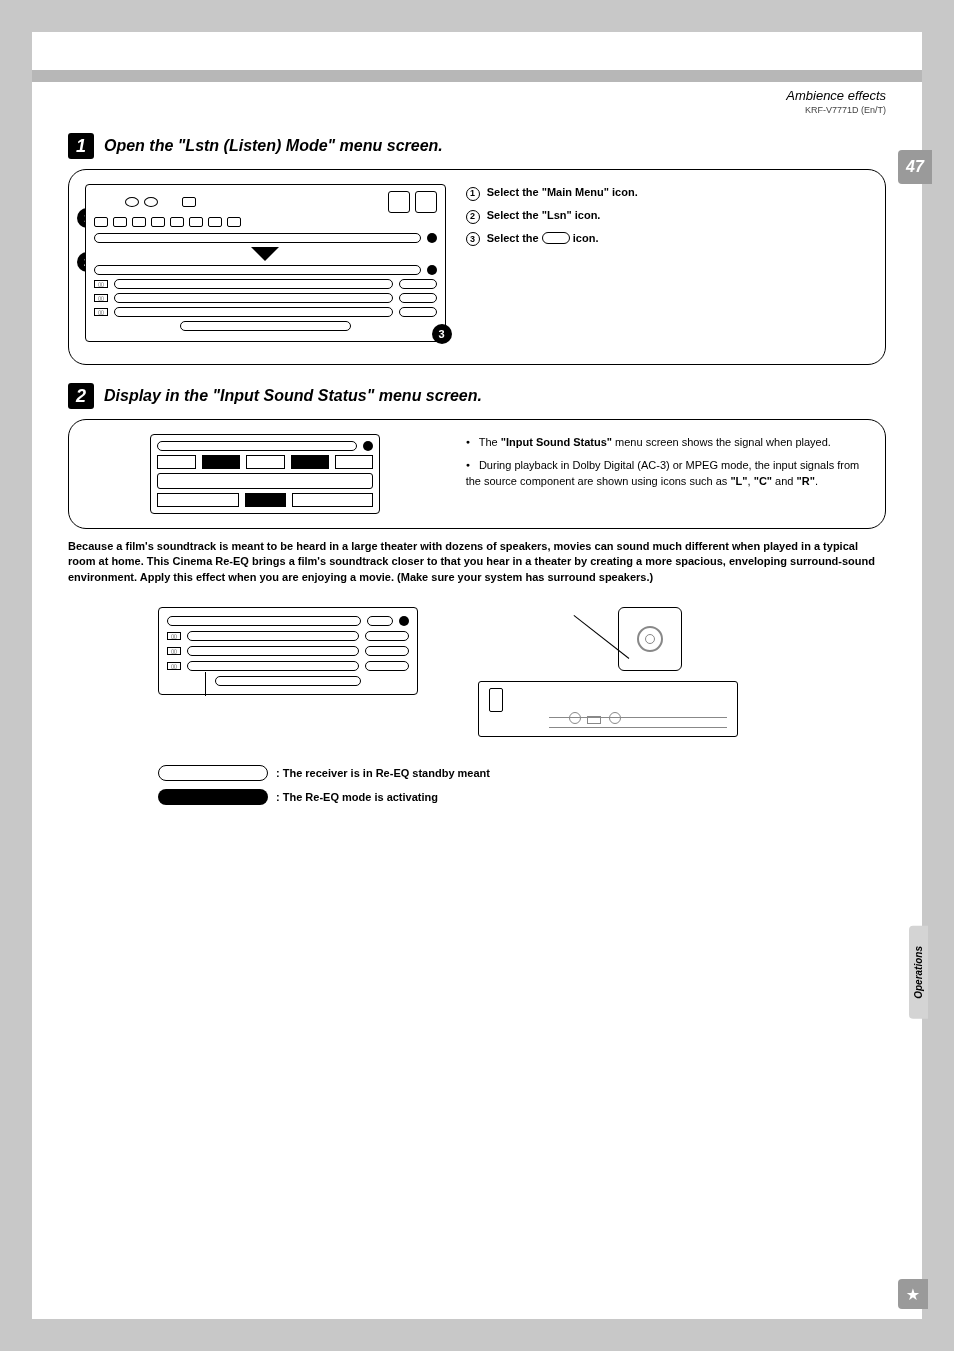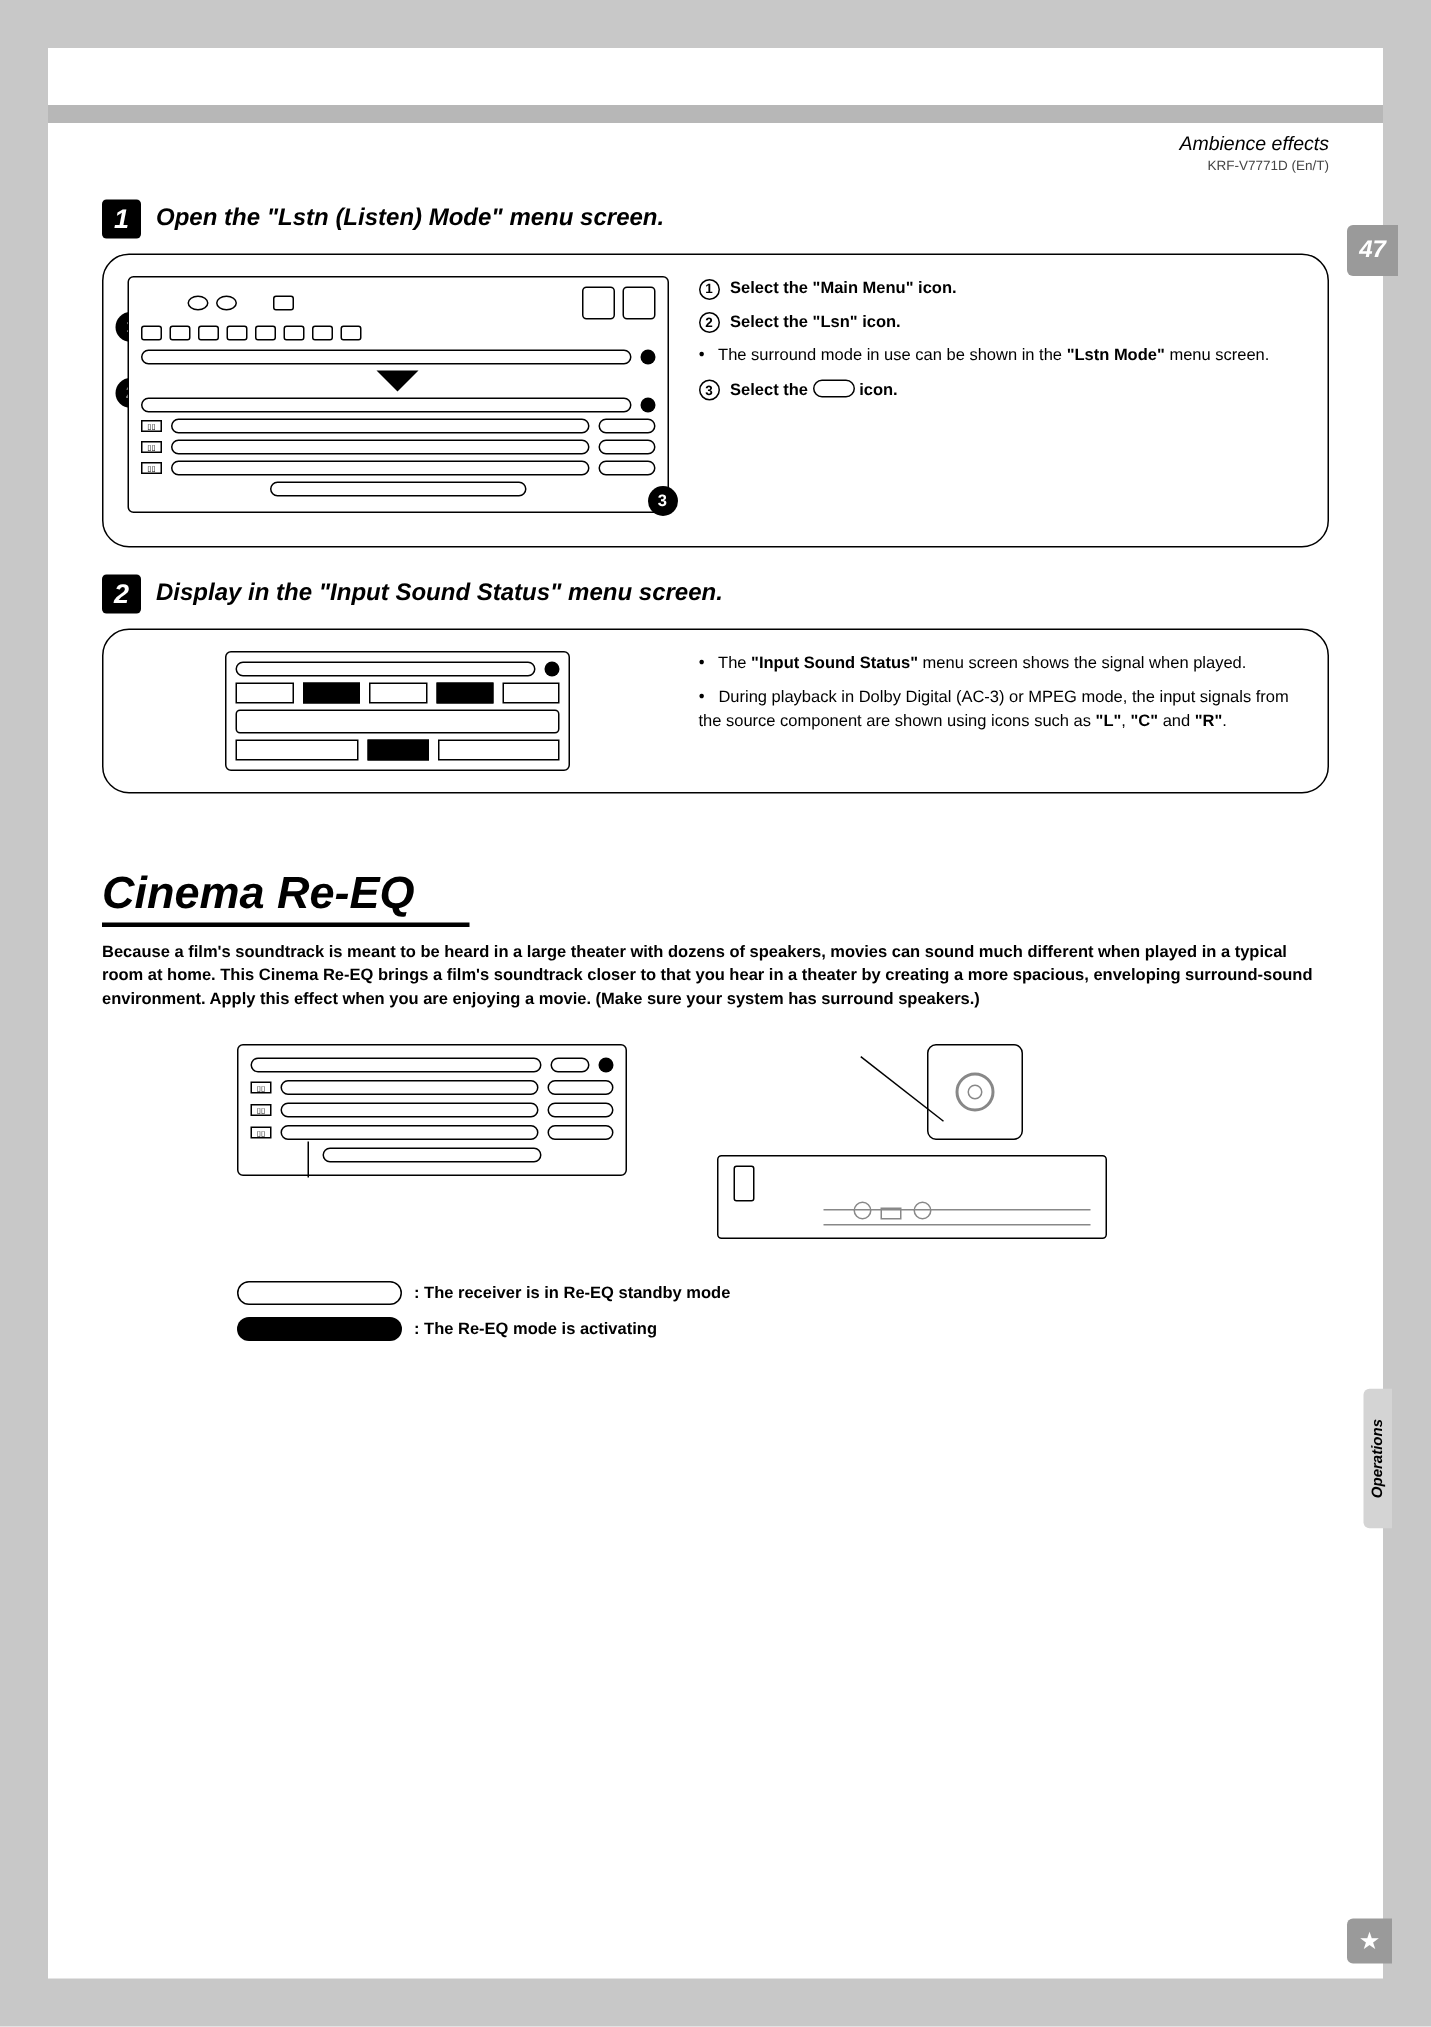--- a/index.html
+++ b/index.html
@@ -409,23 +409,20 @@
     </div>
     <div class="right">
       <div class="rline">
         <span class="circled">1</span>
         <strong>Select the "Main Menu" icon.</strong>
       </div>
       <div class="rline">
         <span class="circled">2</span>
         <strong>Select the "Lsn" icon.</strong>
       </div>
-      <div class="rline bullet">
-        <span>The surround mode in use can be shown in the </span><strong>"Lstn Mode"</strong><span> menu screen.</span>
-      </div>
       <div class="rline">
         <span class="circled">3</span>
         <strong>Select the </strong>
         <span class="btn-icon"></span>
         <strong> icon.</strong>
       </div>
     </div>
   </div>
 
   <div class="step-row">
@@ -460,21 +457,20 @@
     <div class="right">
       <div class="rline bullet">
         <span>The </span><strong>"Input Sound Status"</strong><span> menu screen shows the signal when played.</span>
       </div>
       <div class="rline bullet">
         <span>During playback in Dolby Digital (AC-3) or MPEG mode, the input signals from the source component are shown using icons such as </span><strong>"L"</strong><span>, </span><strong>"C"</strong><span> and </span><strong>"R"</strong><span>.</span>
       </div>
     </div>
   </div>
 
-  <h1 class="title second">Cinema Re-EQ</h1>
   <p class="lead">Because a film's soundtrack is meant to be heard in a large theater with dozens of speakers, movies can sound much different when played in a typical room at home.  This Cinema Re-EQ brings a film's soundtrack closer to that you hear in a theater by creating a more spacious, enveloping surround-sound environment.  Apply this effect when you are enjoying a movie.  (Make sure your system has surround speakers.)</p>
 
   <div class="reeq-row">
     <div style="position:relative;margin-left:90px;">
       <div class="reeq-screen">
         <div class="hdr">
           <div class="t"></div>
           <div class="sm"></div>
           <div class="dot"></div>
         </div>
@@ -510,21 +506,21 @@
         <div class="knob"></div>
         <div class="sq"></div>
         <div class="knob2"></div>
       </div>
     </div>
   </div>
 
   <div class="legend">
     <div class="leg-row">
       <div class="chip-open"></div>
-      <strong>: The receiver is in Re-EQ standby mode</strong>
+      <strong>: The receiver is in Re-EQ standby meant</strong>
     </div>
     <div class="leg-row">
       <div class="chip-fill"></div>
       <strong>: The Re-EQ mode is activating</strong>
     </div>
   </div>
 
   <div class="side-tab">Operations</div>
   <div class="star-footer">★</div>
 </div>

